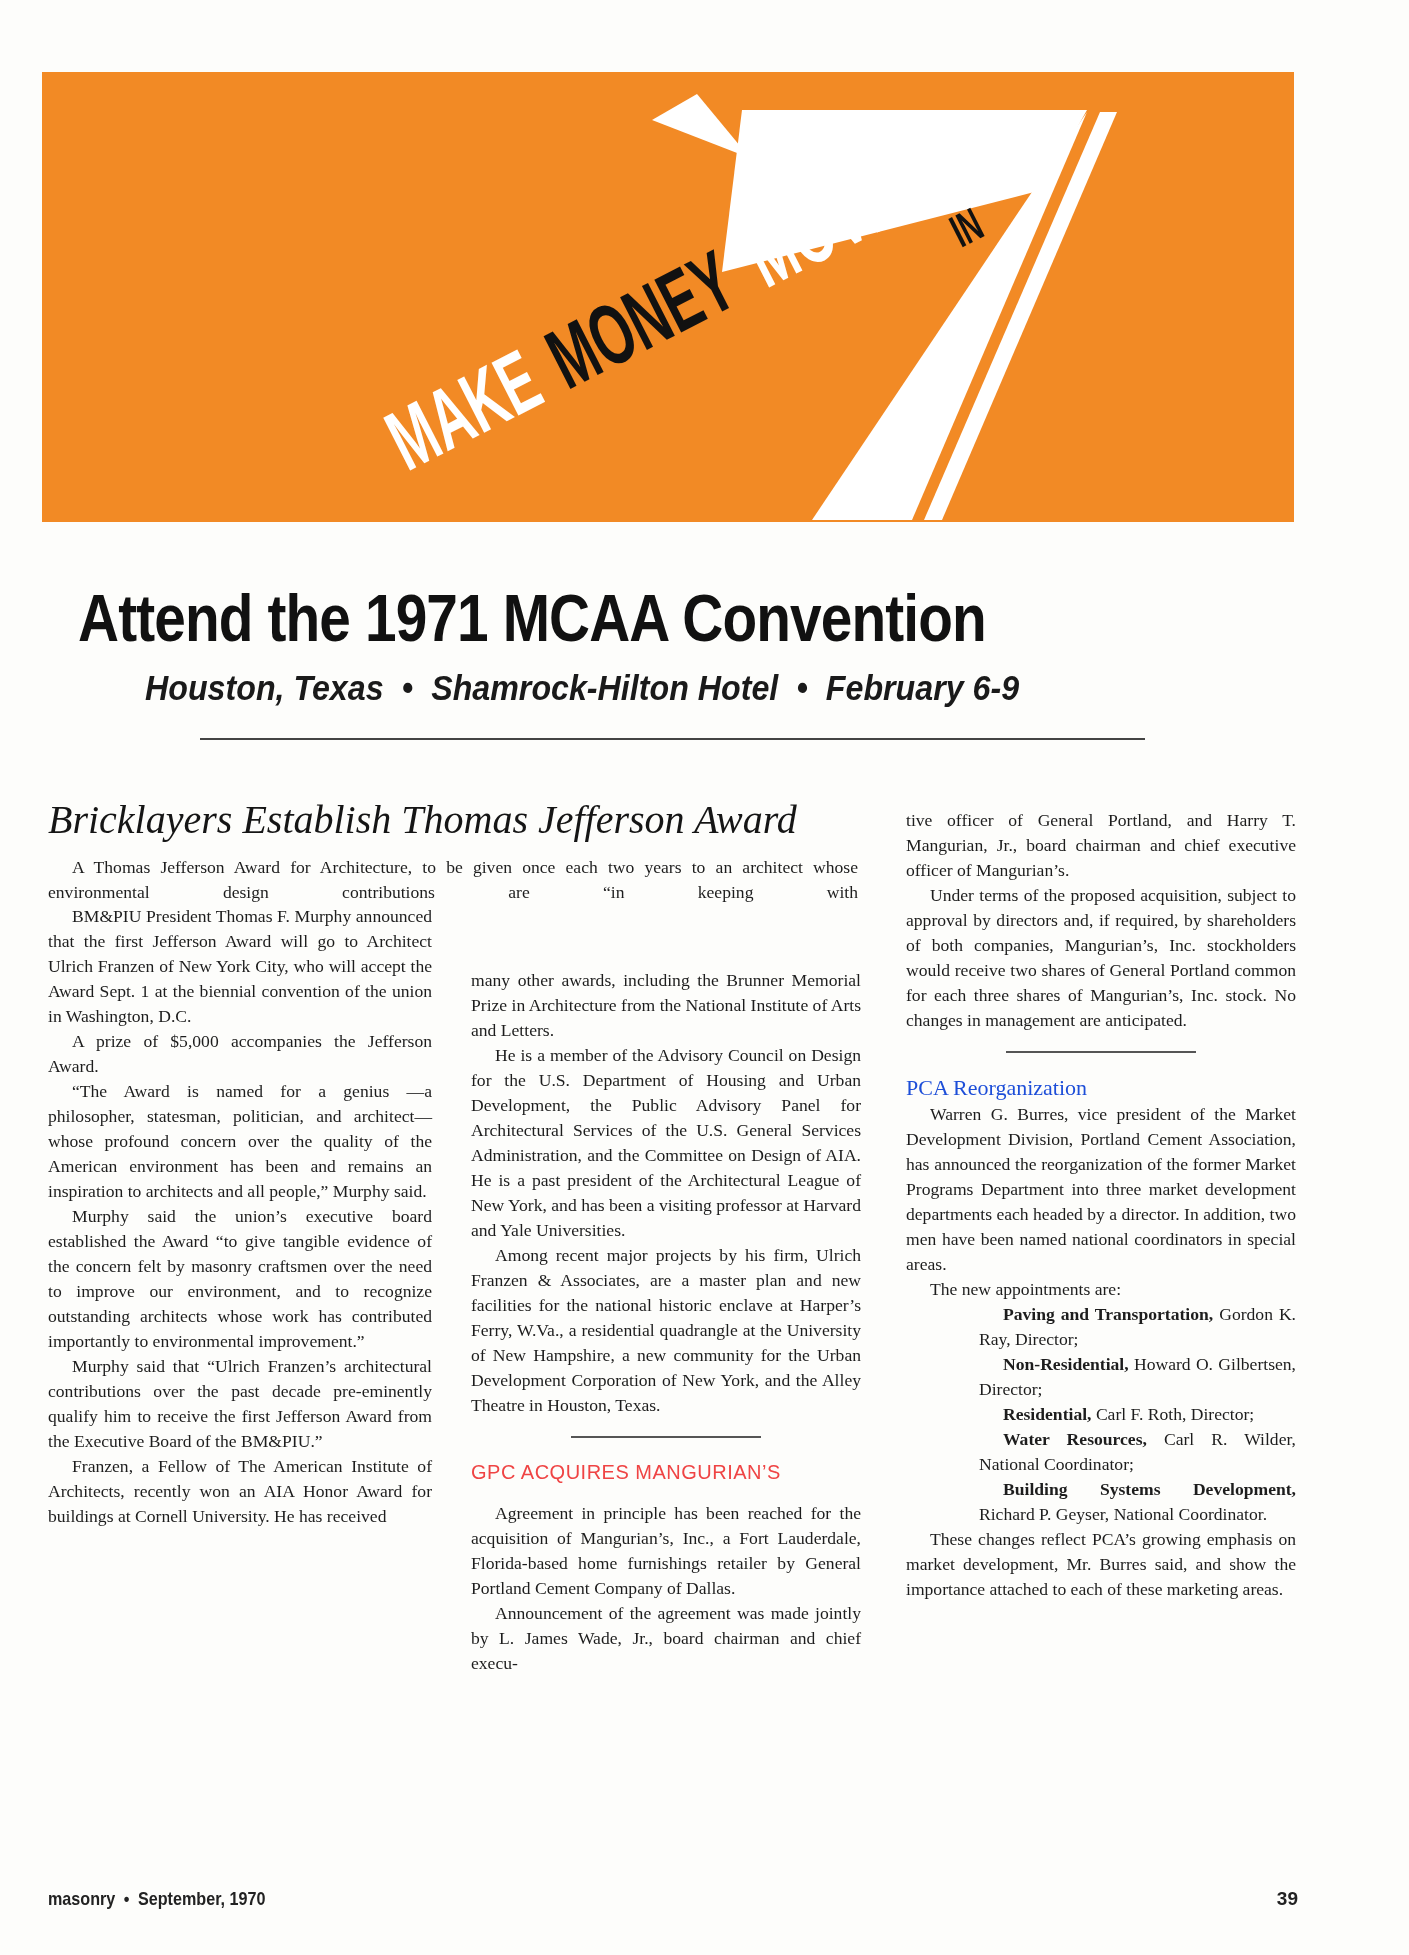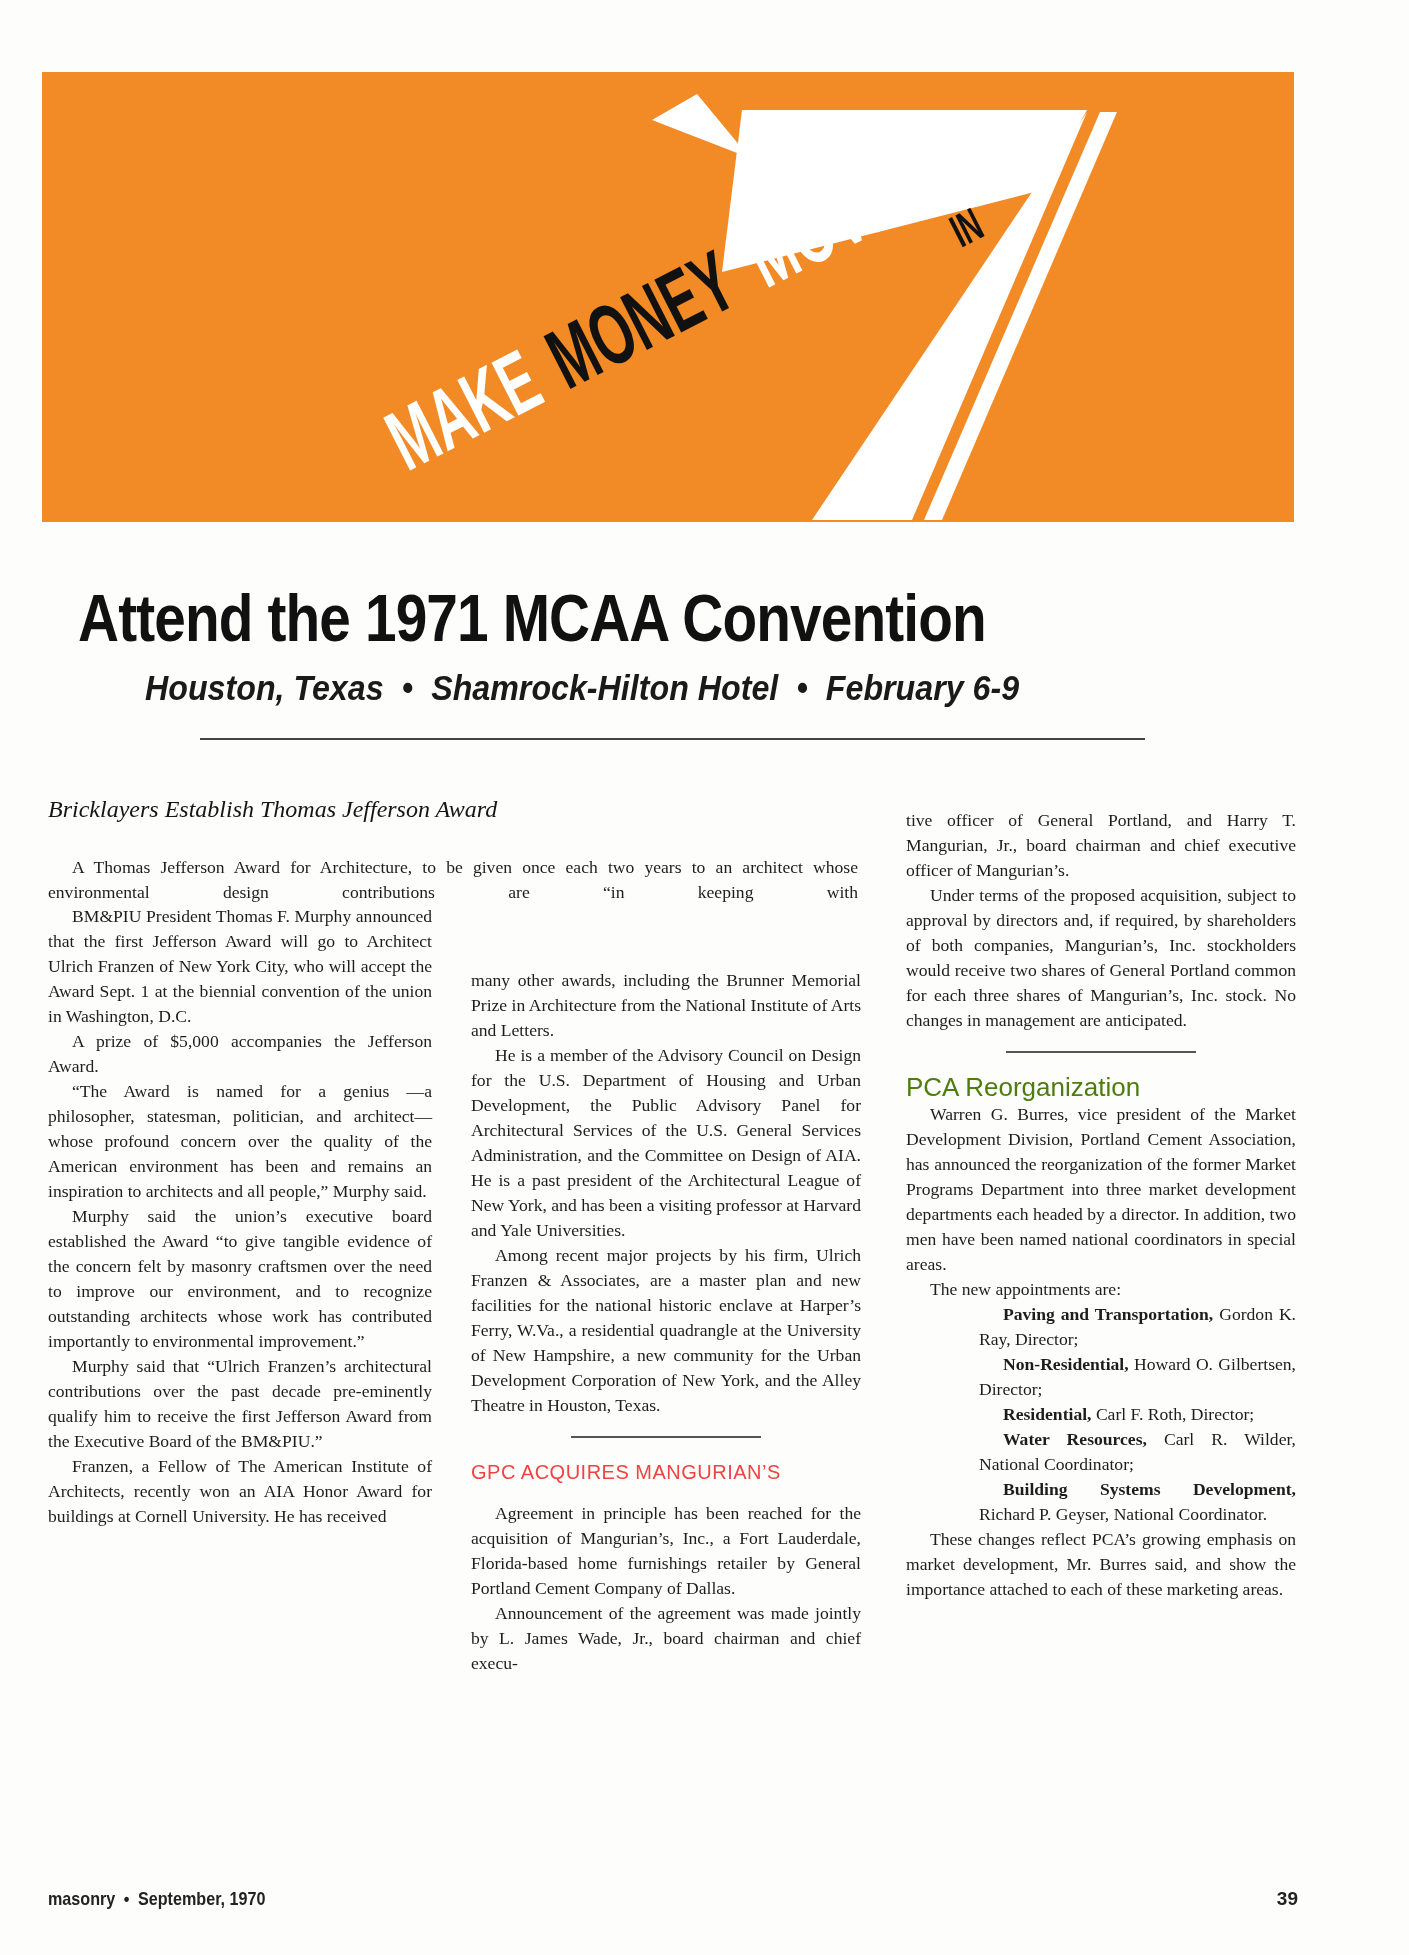--- a/index.html
+++ b/index.html
@@ -21,34 +21,34 @@
     font-size: 35px; color: #1a1a1a; white-space: nowrap; transform: scaleX(0.92); transform-origin: left top;
   }
   .subhead .dot { margin: 0 10px; }
   .rule-top { position: absolute; left: 200px; top: 738px; width: 945px; height: 0; border-top: 2px solid #444; }
   .col { position: absolute; font-size: 17.6px; line-height: 25px; text-align: justify; }
   .col p { margin: 0; text-indent: 24px; }
   .col p.noindent { text-indent: 0; }
   .art-title {
     position: absolute; left: 48px; top: 796px; margin: 0;
     font-family: "Liberation Serif", "DejaVu Serif", serif; font-style: italic; font-weight: 400;
-    font-size: 24px; color: #151515; white-space: nowrap;
+    font-size: 40px; color: #151515; white-space: nowrap;
   }
   .lead { position: absolute; left: 48px; top: 855px; width: 810px; font-size: 17.6px; line-height: 25px; text-align: justify; }
   .lead p { margin: 0; text-indent: 24px; text-align-last: justify; }
   .col1 { left: 48px; top: 904px; width: 384px; }
   .col2 { left: 471px; top: 968px; width: 390px; }
   .col3 { left: 906px; top: 808px; width: 390px; }
   .short-rule { height: 0; border-top: 2px solid #555; margin: 18px auto 22px; }
   .gpc-title {
     font-family: "Liberation Sans", "DejaVu Sans", sans-serif; font-size: 20px; letter-spacing: 0.5px;
     margin: 0 0 16px 0; color: #ef4444; font-weight: 400;
   }
   .pca-title {
-    font-family: Liberation Sans, sans-serif; font-size: 26px; margin: 0 0 2px 0; color: #4d7c0f; font-weight: 400;
+    font-family: Liberation Serif, serif; font-size: 22px; margin: 0 0 2px 0; color: #1d4ed8; font-weight: 400;
   }
   .appt { margin: 0; padding-left: 73px; text-indent: -48px; }
   .appt b { font-weight: 700; }
   .footer {
     position: absolute; top: 1888px; left: 48px; width: 1250px;
     font-family: "Liberation Sans", "DejaVu Sans", sans-serif; font-weight: 700; font-size: 19px; color: #222;
   }
   .footer .left { position: absolute; left: 0; transform: scaleX(0.85); transform-origin: left top; white-space: nowrap; }
   .footer .bullet { margin: 0 10px; }
   .footer .right { position: absolute; right: 0; }

